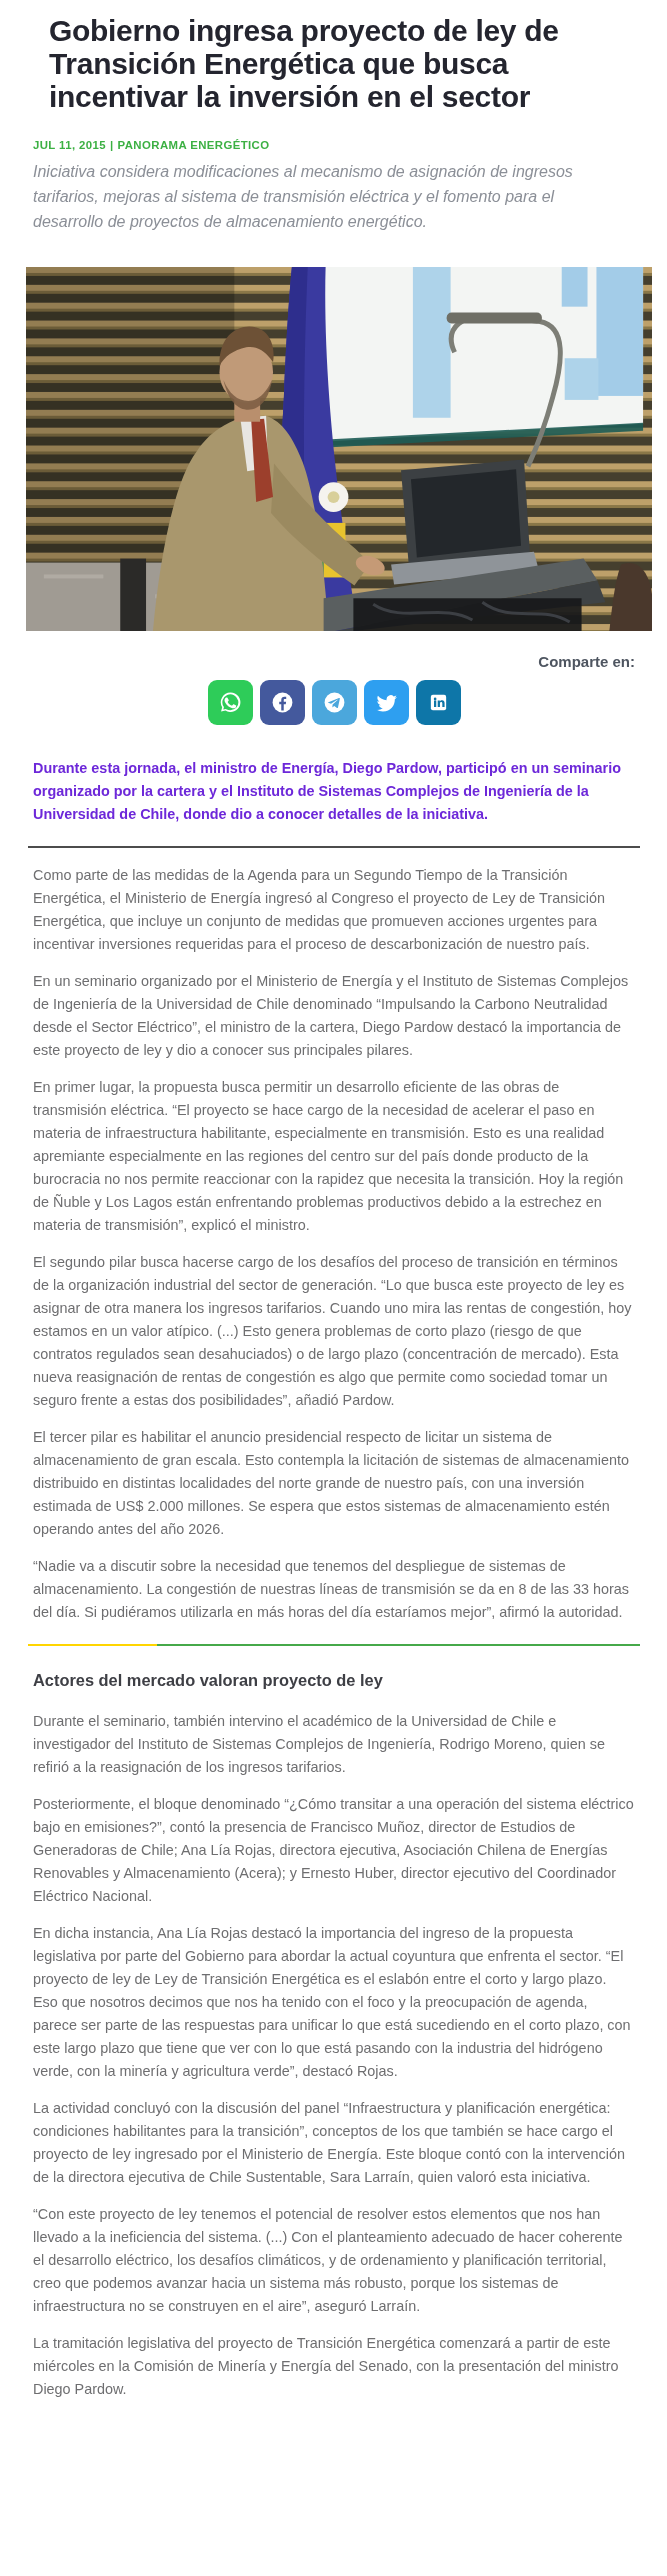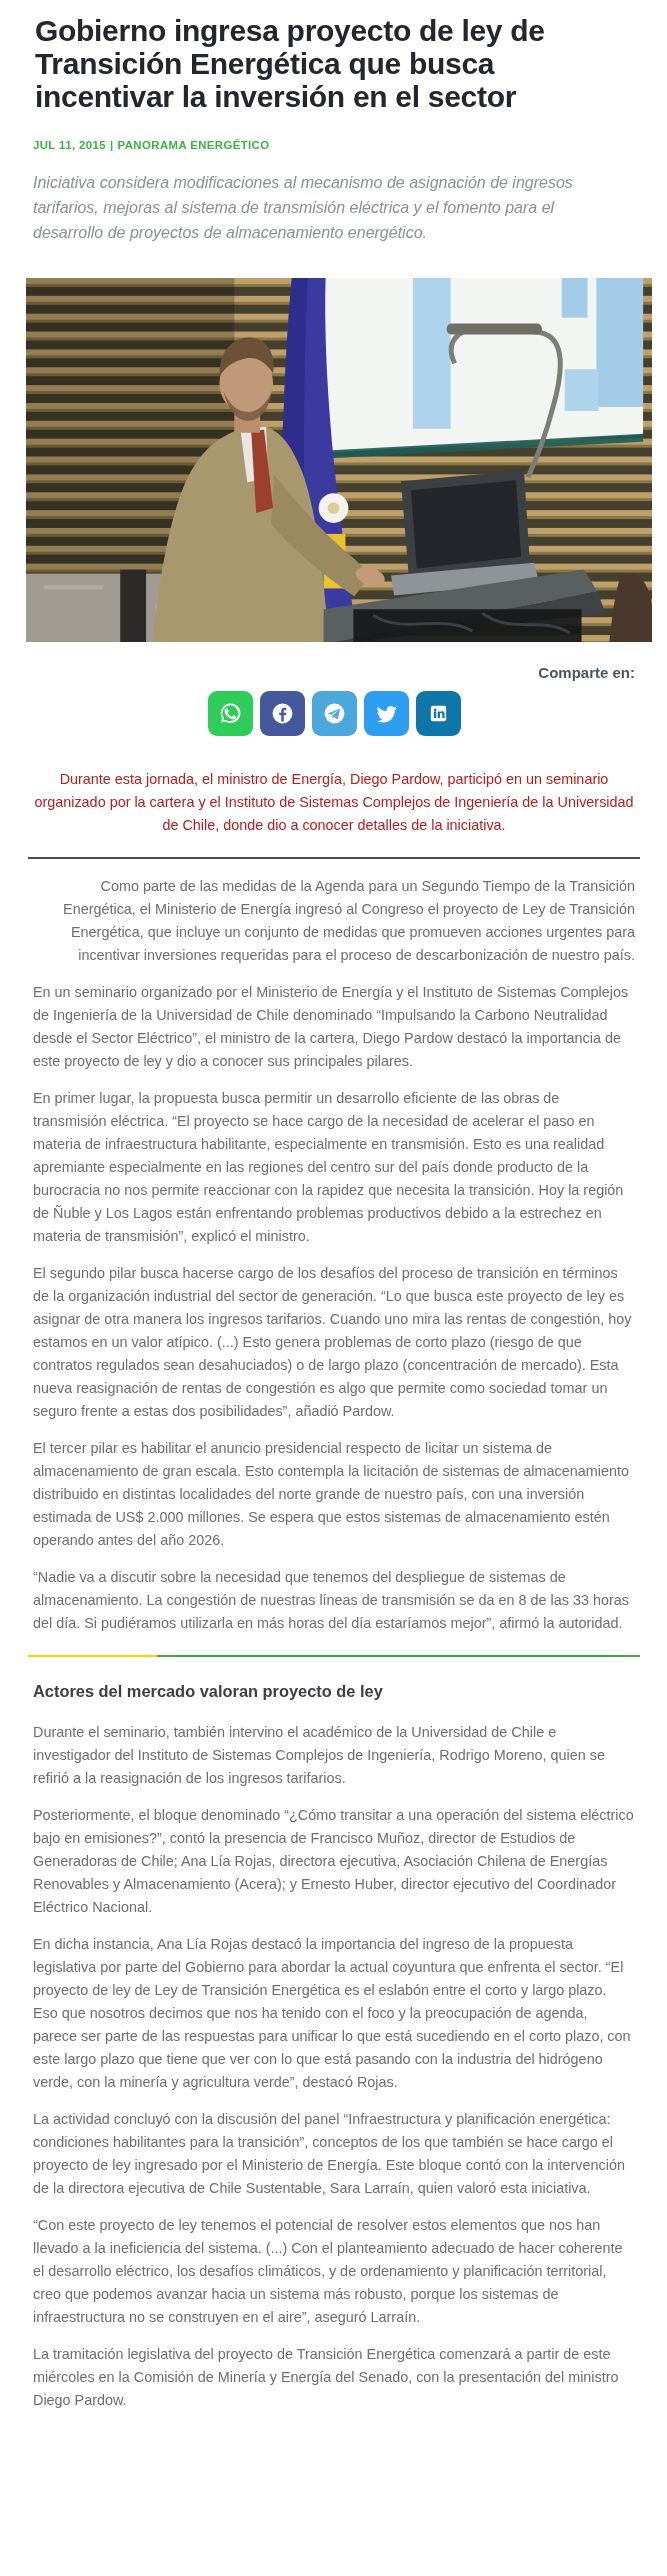--- a/index.html
+++ b/index.html
@@ -4,40 +4,40 @@
 <style>
   html, body { margin: 0; padding: 0; background: #ffffff; }
   body {
     width: 668px;
     font-family: "Liberation Sans", "DejaVu Sans", sans-serif;
     color: #6e6e70;
   }
   .container { padding: 0 33px 0 33px; }
 
   .article-title {
-    margin: 14px 0 0 2px;
+    margin: 14px 0 0 16px;
     max-width: 555px;
     font-size: 30px;
     line-height: 33px;
     font-weight: 700;
     letter-spacing: -0.3px;
     color: #24252f;
   }
 
   .meta {
     margin-top: 25px;
     font-size: 11.4px;
     line-height: 14px;
     font-weight: 700;
     letter-spacing: 0.4px;
   }
   .meta .sep { padding: 0 4px; }
 
   .lede {
-    margin-top: 18px;
+    margin-top: 7px;
     max-width: 595px;
     font-style: italic;
     font-size: 16px;
     line-height: 25px;
     color: #8b8f97;
   }
 
   .photo-wrap { margin: 33px 0 0 -7px; width: 626px; height: 364px; }
   .photo-wrap svg { display: block; width: 626px; height: 364px; }
 
@@ -63,27 +63,26 @@
   }
   .share-btn svg { width: 27px; height: 27px; display: block; }
 
   .article-text p {
     margin: 14px 0 0 0;
     font-size: 14.4px;
     line-height: 23px;
     color: #6e6e70;
   }
   .intro p {
-    font-weight: 400;
-    color: #b91c1c;
+    font-weight: 700;
+    color: #6d28d9;
     margin-top: 14px;
-    text-align: center;
   }
   .intro p:first-child { margin-top: 32px; }
-  .body-block p:first-child { margin-top: 16px; text-align: right; }
+  .body-block p:first-child { margin-top: 16px; }
 
   .divider-dark {
     margin: 20px -5px 0 -5px;
     height: 2px;
   }
   .divider-accent {
     margin: 20px -5px 0 -5px;
     height: 2px;
     display: flex;
   }

